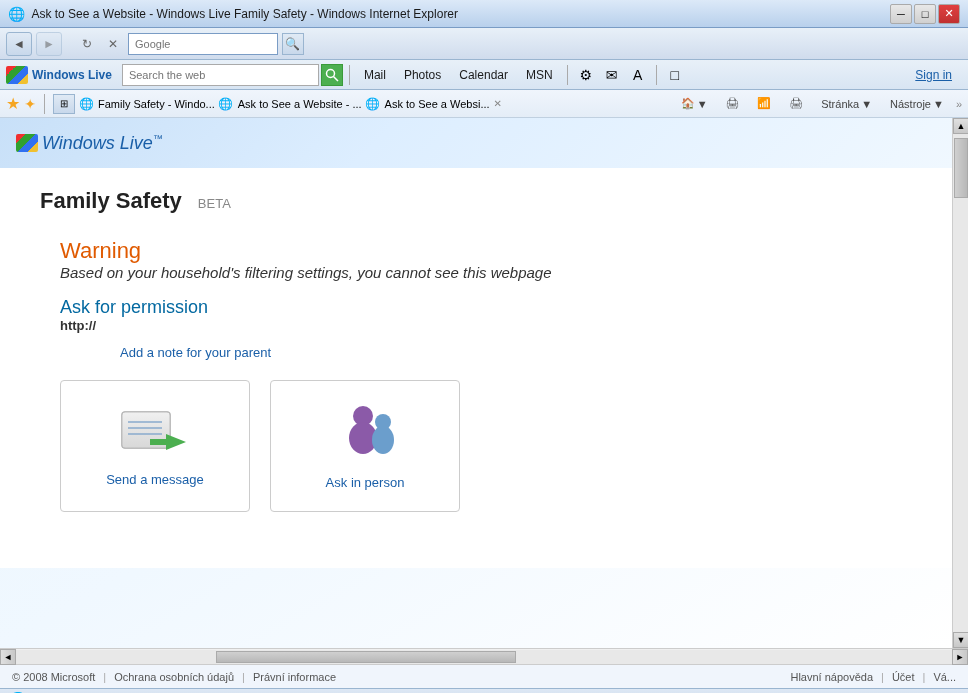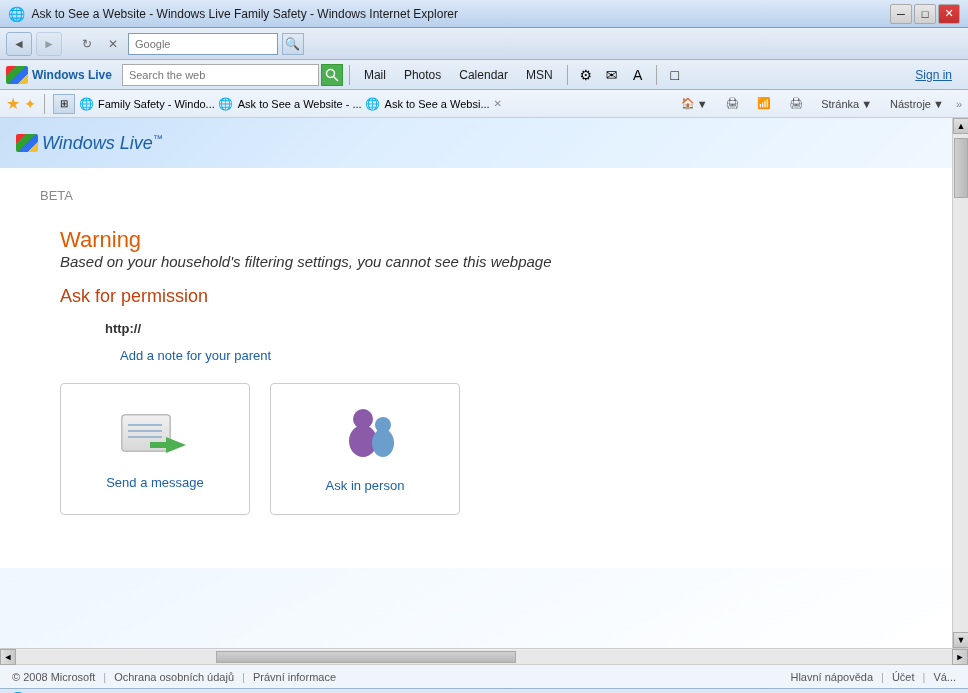--- a/index.html
+++ b/index.html
@@ -161,32 +161,31 @@
       font-weight: normal;
       margin-bottom: 0;
     }
     .warning-text {
       color: #333;
       font-size: 15px;
       margin-bottom: 16px;
       font-style: italic;
     }
     .permission-title {
-      color: #c2410c;
+      color: #0369a1;
       font-size: 18px;
       font-weight: normal;
-      margin-bottom: 14px;
+      margin-bottom: 0;
     }
 
     .url-row {
       display: flex;
       align-items: flex-start;
       gap: 16px;
       margin-bottom: 12px;
-      margin-left: 45px;
     }
     .url-label {
       font-size: 13px; font-weight: bold; color: #333;
     }
     .url-input {
       width: 320px; height: 24px; border: 1px solid #aaa; padding: 2px 6px;
       font-size: 13px; color: #333;
     }
 
     .add-note-link {
@@ -369,20 +368,21 @@
         <span class="wl-flag-icon"></span>
         <span style="font-size:18px; color:#1a5fa8; font-style:italic; font-weight:300;">
           Windows Live<sup style="font-size:10px;">™</sup>
         </span>
       </div>
     </div>
 
     <div class="page-content">
 
       <div style="margin-bottom:24px; display:flex; align-items:baseline; gap:8px;">
+        <span class="family-safety-title">Family Safety</span>
         <span class="beta-badge">BETA</span>
       </div>
 
       <div style="padding-left:20px;">
         <div class="warning-title">Warning</div>
         <p class="warning-text">Based on your household's filtering settings, you cannot see this webpage</p>
 
         <div class="permission-title">Ask for permission</div>
 
         <div class="url-row">

